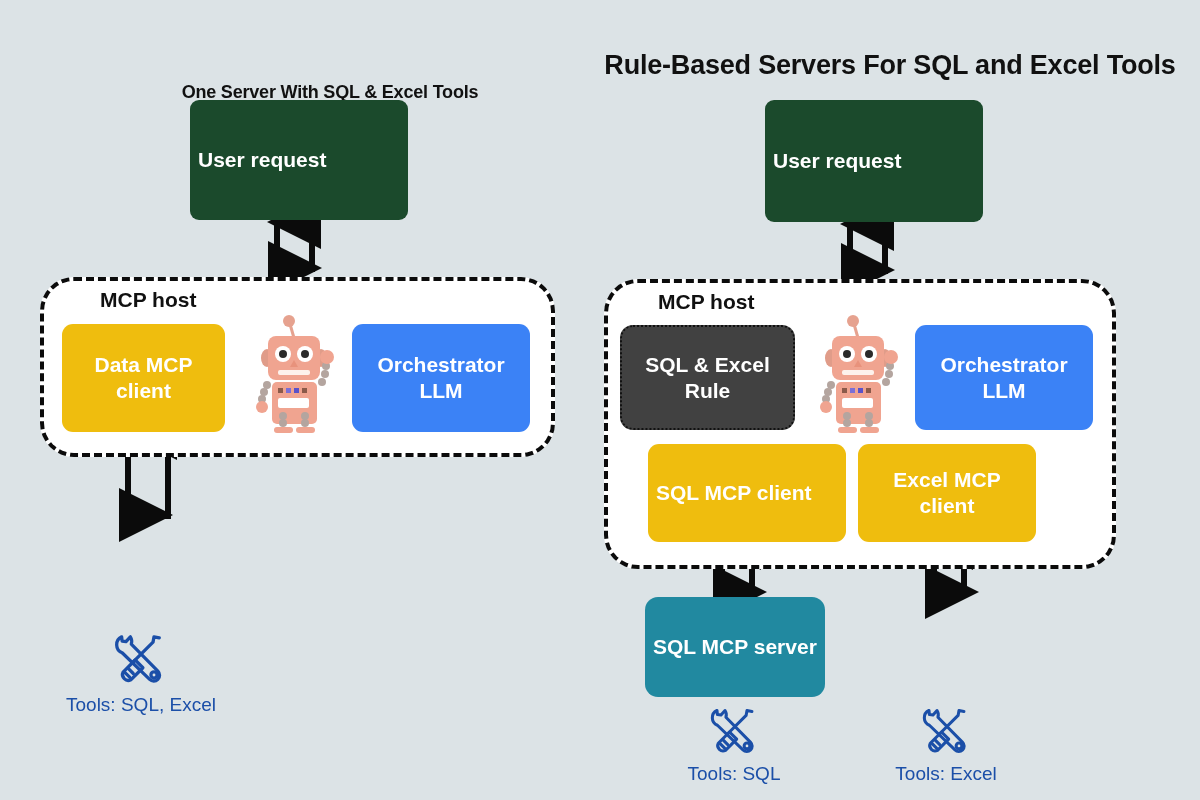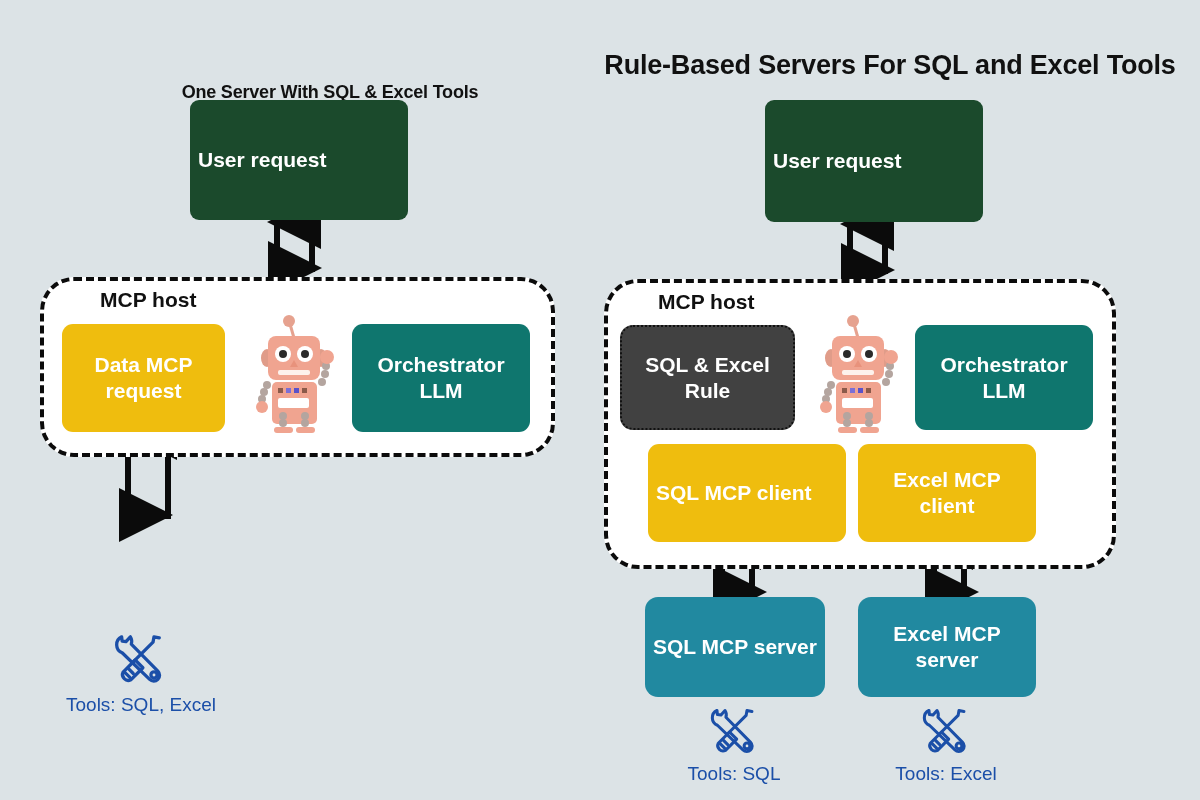--- a/index.html
+++ b/index.html
@@ -50,21 +50,21 @@
     background: #1b4a2c;
     border-radius: 9px;
     font-size: 21px;
   }
   .node-yellow {
     background: #efbd0e;
     border-radius: 11px;
     font-size: 21px;
   }
   .node-maroon {
-    background: #0f766e;
+    background: #3b82f6;
     border-radius: 11px;
     font-size: 21px;
   }
   .node-teal {
     background: #2189a0;
     border-radius: 13px;
     font-size: 21px;
   }
   .node-rule {
     background: #414141;
@@ -161,21 +161,21 @@
   </svg>
 
   <div class="node node-green" style="left:190px; top:100px; width:218px; height:120px;">
     <span>User request</span>
   </div>
 
   <div class="host" style="left:40px; top:277px; width:515px; height:180px;"></div>
   <div class="host-label" style="left:100px; top:288px;">MCP host</div>
 
   <div class="node node-yellow" style="left:62px; top:324px; width:163px; height:108px;">
-    <span>Data MCP request</span>
+    <span>Data MCP client</span>
   </div>
 
   <div class="robot" style="left:252px; top:312px; width:92px; height:122px;">
     <svg viewBox="0 0 92 122" width="92" height="122" xmlns="http://www.w3.org/2000/svg">
 
       <line x1="42" y1="26" x2="38" y2="12" stroke="#e6a28f" stroke-width="3"></line>
       <circle cx="37" cy="9" r="6" fill="#e6a28f"></circle>
 
       <ellipse cx="15" cy="46" rx="6" ry="9" fill="#e09c89"></ellipse>
       <ellipse cx="69" cy="46" rx="6" ry="9" fill="#e09c89"></ellipse>
@@ -288,23 +288,20 @@
   </div>
 
   <div class="node node-yellow" style="left:858px; top:444px; width:178px; height:98px;">
     <span>Excel MCP client</span>
   </div>
 
   <div class="node node-teal" style="left:645px; top:597px; width:180px; height:100px;">
     <span>SQL MCP server</span>
   </div>
 
-  <div class="node node-teal" style="left:858px; top:597px; width:178px; height:100px;">
-    <span>Excel MCP server</span>
-  </div>
 
   <div class="tools-icon" style="left:705px; top:706px; width:58px; height:52px;">
     <svg viewBox="0 0 64 58" width="58" height="52" xmlns="http://www.w3.org/2000/svg" fill="none" stroke="#1b4fa8" stroke-width="3.4" stroke-linecap="round" stroke-linejoin="round">
       <path d="M13 5 a9 9 0 0 0 0.5 16.5 L42 49 a6 6 0 0 0 8.5 -8.5 L23 12.5 A9 9 0 0 0 22 5 L17.5 10 L13.5 9.5 L13 5 Z"></path>
       <circle cx="46.5" cy="44.5" r="3.2"></circle>
       <path d="M52 6 l-5.5 -1 l-1 5.5 L25 31"></path>
       <path d="M27 29 L14.5 41.5 a6 6 0 0 0 8 8 L35 37 Z"></path>
       <path d="M20 38 l5 5 M16.5 42 l5 5"></path>
     </svg>
   </div>

